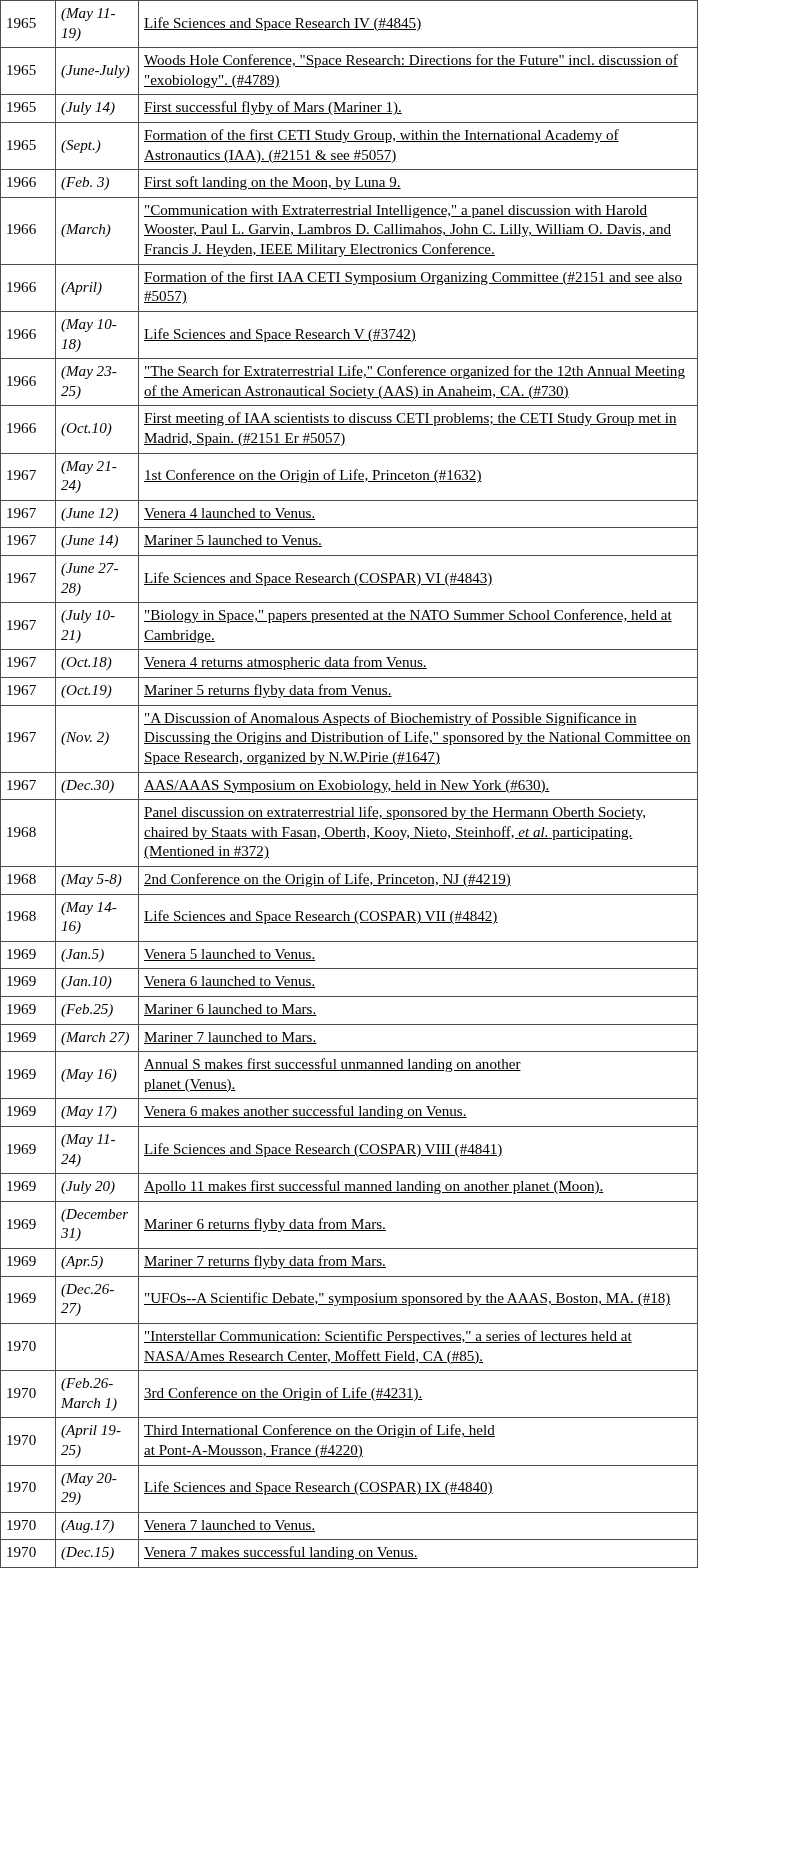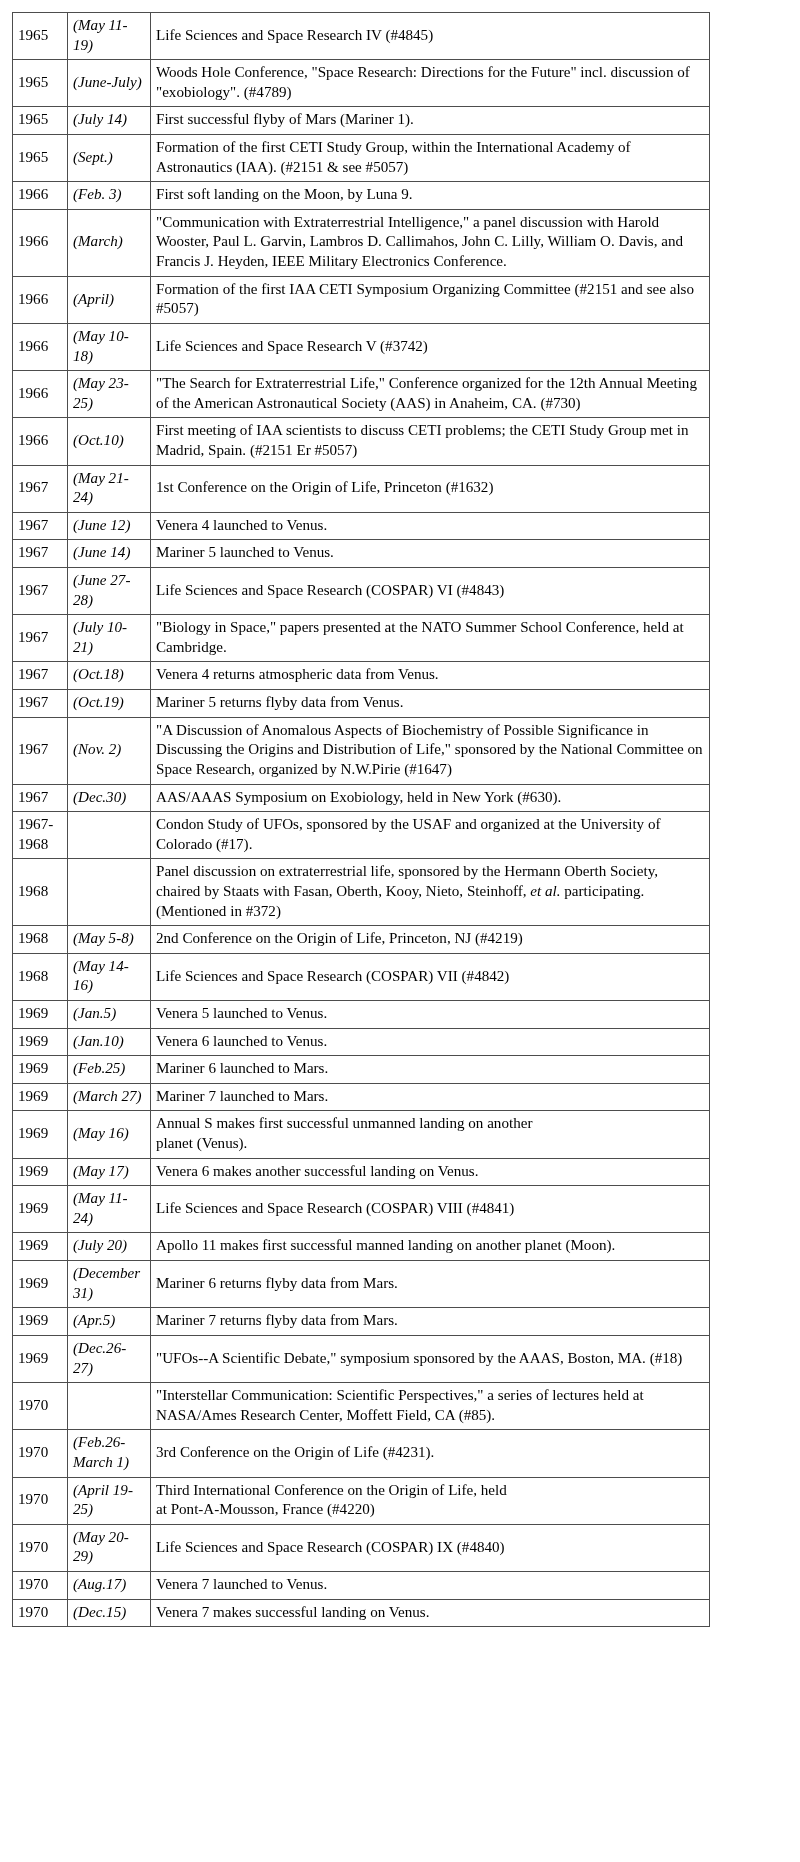--- a/index.html
+++ b/index.html
@@ -6,21 +6,21 @@
     margin: 0;
     padding: 0;
     background: #ffffff;
   }
   body {
     width: 800px;
     font-family: "Liberation Serif", "DejaVu Serif", serif;
     color: #000000;
   }
   #chrono-wrap {
-    padding: 12px;
+    padding: 0;
     margin: 0;
   }
   table.chrono {
     border-collapse: collapse;
     width: 672px;
     margin: 0;
     table-layout: fixed;
     background: #ffffff;
   }
   table.chrono td {
@@ -35,20 +35,21 @@
   td.col-year {
     width: 44px;
     white-space: normal;
   }
   td.col-date {
     width: 72px;
     font-style: italic;
   }
   td.col-desc {
     width: 548px;
+    text-decoration: underline;
   }
   .it {
     font-style: italic;
   }
   
   td.col-desc, td.col-date, td.col-year {
     white-space: pre-line;
   }
 </style>
 </head>
@@ -146,25 +147,20 @@
           <td class="col-year">1967</td>
           <td class="col-date">(Nov. 2)</td>
           <td class="col-desc">"A Discussion of Anomalous Aspects of Biochemistry of Possible Significance in Discussing the Origins and Distribution of Life," sponsored by the National Committee on Space Research, organized by N.W.Pirie (#1647)</td>
         </tr>
         <tr>
           <td class="col-year">1967</td>
           <td class="col-date">(Dec.30)</td>
           <td class="col-desc">AAS/AAAS Symposium on Exobiology, held in New York (#630).</td>
         </tr>
         <tr>
-          <td class="col-year">1967-1968</td>
-          <td class="col-date"></td>
-          <td class="col-desc">Condon Study of UFOs, sponsored by the USAF and organized at the University of Colorado (#17).</td>
-        </tr>
-        <tr>
           <td class="col-year">1968</td>
           <td class="col-date"></td>
           <td class="col-desc"><span>Panel discussion on extraterrestrial life, sponsored by the Hermann Oberth Society, chaired by Staats with Fasan, Oberth, Kooy, Nieto, Steinhoff, </span><span class="it">et al.</span><span> participating.
 (Mentioned in #372)</span></td>
         </tr>
         <tr>
           <td class="col-year">1968</td>
           <td class="col-date">(May 5-8)</td>
           <td class="col-desc">2nd Conference on the Origin of Life, Princeton, NJ (#4219)</td>
         </tr>

